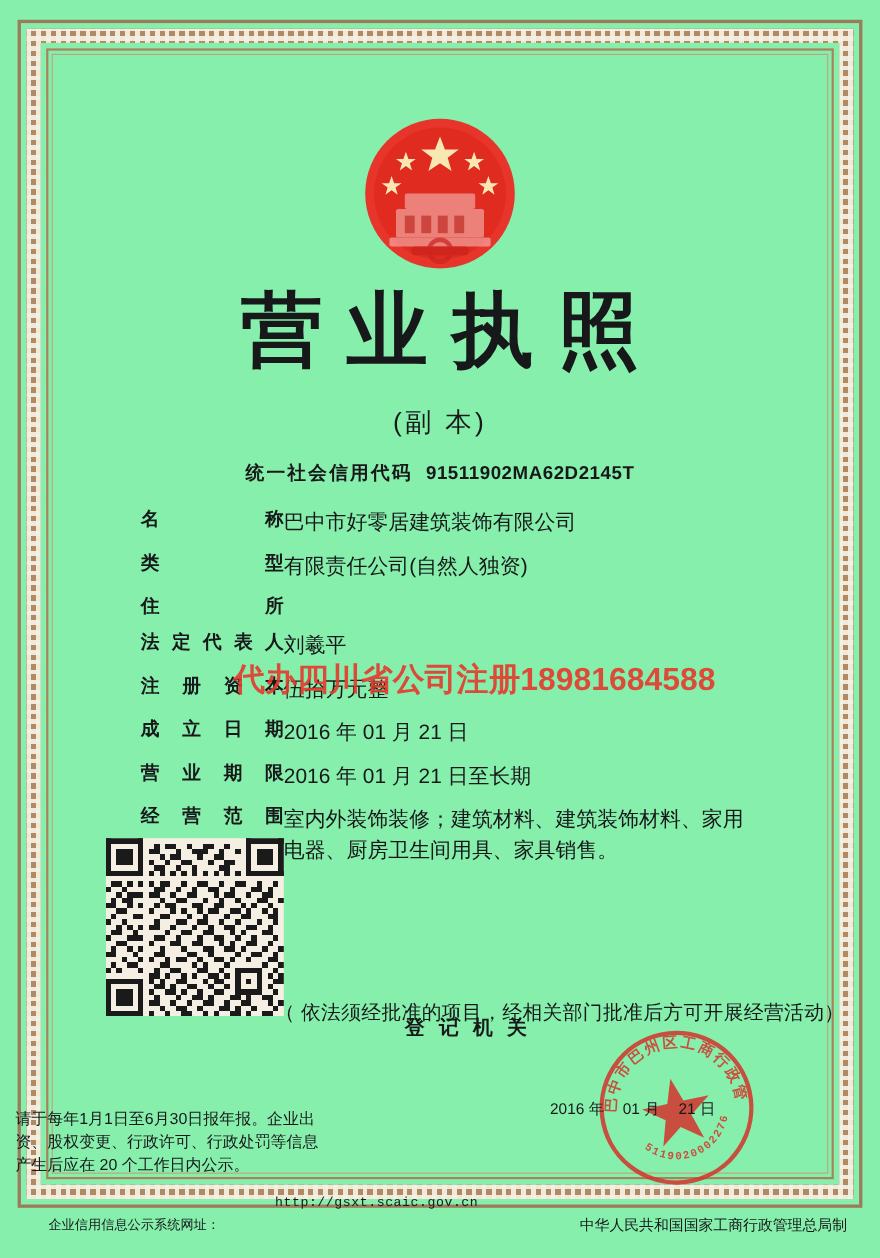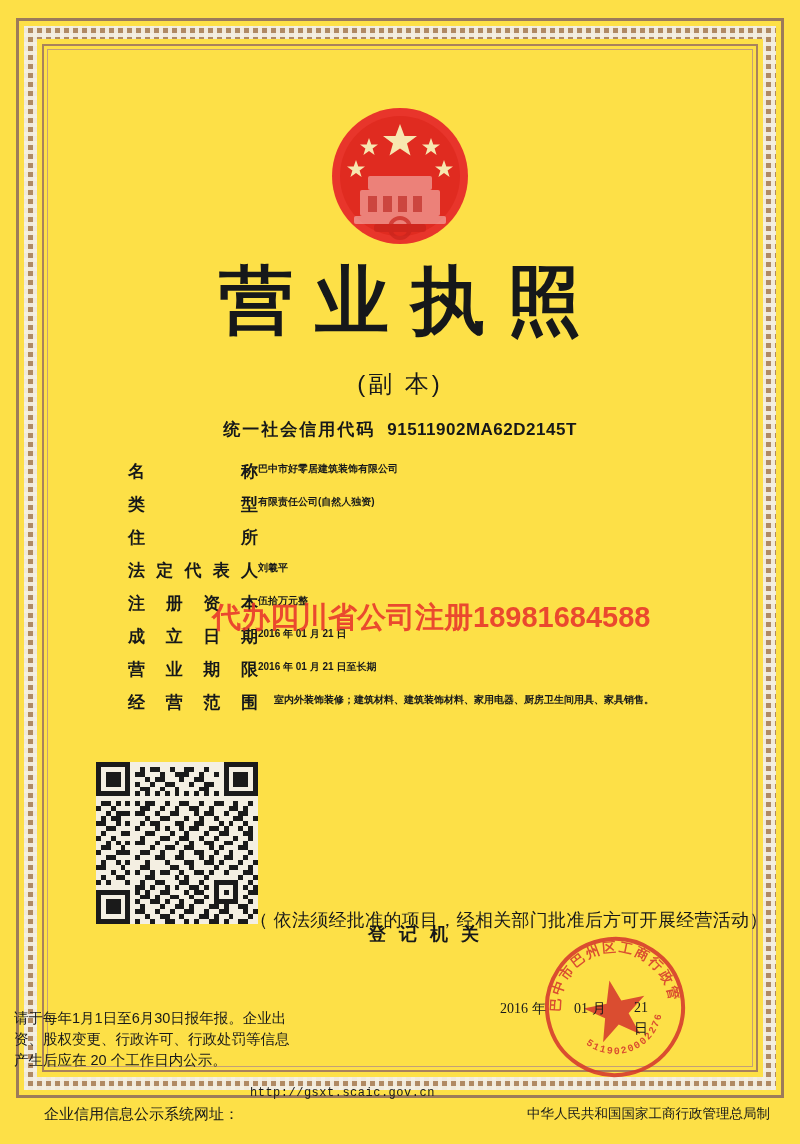--- a/index.html
+++ b/index.html
@@ -12,21 +12,21 @@
     height: 1144px;
     font-family: "Liberation Sans", "DejaVu Sans", sans-serif;
     overflow: hidden;
     position: relative;
   }
 
   .page {
     position: relative;
     width: 800px;
     height: 1144px;
-    background: #fde047;
+    background: #86efac;
     box-sizing: border-box;
   }
 
   
   .border-outer {
     position: absolute;
     left: 16px; top: 18px; right: 16px; bottom: 46px;
     border: 3px solid #9c7b5a;
     box-sizing: border-box;
   }
@@ -138,27 +138,27 @@
     width: 130px;
     flex: 0 0 130px;
     font-size: 17px;
     font-weight: bold;
     color: #16181a;
     letter-spacing: 0px;
     display: flex;
     justify-content: space-between;
   }
   .row .value {
-    font-size: 10px;
-    font-weight: bold;
+    font-size: 19px;
+    font-weight: normal;
     color: #16181a;
     line-height: 1.45;
     padding-top: 2px;
   }
-  .row.scope .value { max-width: 430px; margin-left: 16px; }
+  .row.scope .value { max-width: 430px; }
 
   
   .watermark {
     position: absolute;
     top: 598px;
     left: 212px;
     font-size: 29px;
     font-weight: bold;
     color: #e8352b;
     opacity: 0.88;
@@ -207,23 +207,22 @@
 
   
   .date-line {
     position: absolute;
     top: 1000px;
     left: 500px;
     width: 200px;
     font-size: 14px;
     color: #16181a;
     display: flex;
-    align-items: flex-start;
-    gap: 14px;
-    font-family: Liberation Serif, serif;
+    align-items: center;
+    gap: 3px;
   }
   .date-line .seg { display: flex; align-items: baseline; gap: 4px; }
   .date-line .num { font-size: 14px; }
   .date-line .unit { font-size: 14px; }
 
   
   .annual-note {
     position: absolute;
     left: 14px;
     top: 1008px;
@@ -240,21 +239,21 @@
     top: 1086px;
     font-family: "Liberation Mono", "DejaVu Sans Mono", monospace;
     font-size: 12px;
     color: #16181a;
     letter-spacing: 0.5px;
   }
   .footer-left {
     position: absolute;
     left: 44px;
     top: 1105px;
-    font-size: 15px;
+    font-size: 12px;
     color: #16181a;
   }
   .footer-right {
     position: absolute;
     right: 30px;
     top: 1105px;
     font-size: 13.5px;
     color: #16181a;
   }
 </style>
@@ -694,21 +693,21 @@
 
   <div class="date-line">
     <span class="seg">
       <span class="num">2016</span>
       <span class="unit">年</span>
     </span>
     <span class="seg" style="margin-left:14px;">
       <span class="num">01</span>
       <span class="unit">月</span>
     </span>
-    <span class="seg" style="margin-left:14px;flex-direction:column;">
+    <span class="seg" style="margin-left:14px;">
       <span class="num">21</span>
       <span class="unit">日</span>
     </span>
   </div>
 
   <div class="annual-note">请于每年1月1日至6月30日报年报。企业出资、股权变更、行政许可、行政处罚等信息产生后应在 20 个工作日内公示。</div>
 
   <div class="website-url">http://gsxt.scaic.gov.cn</div>
 
   <div class="footer-left">企业信用信息公示系统网址：</div>

